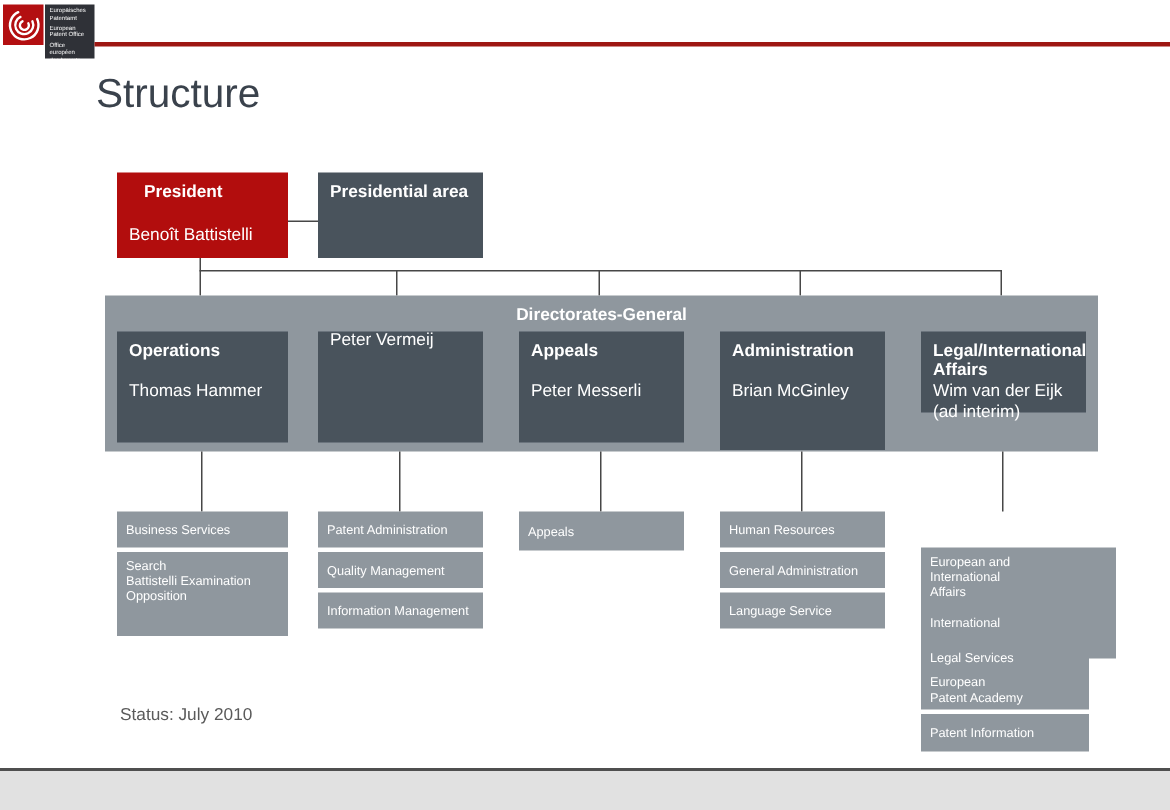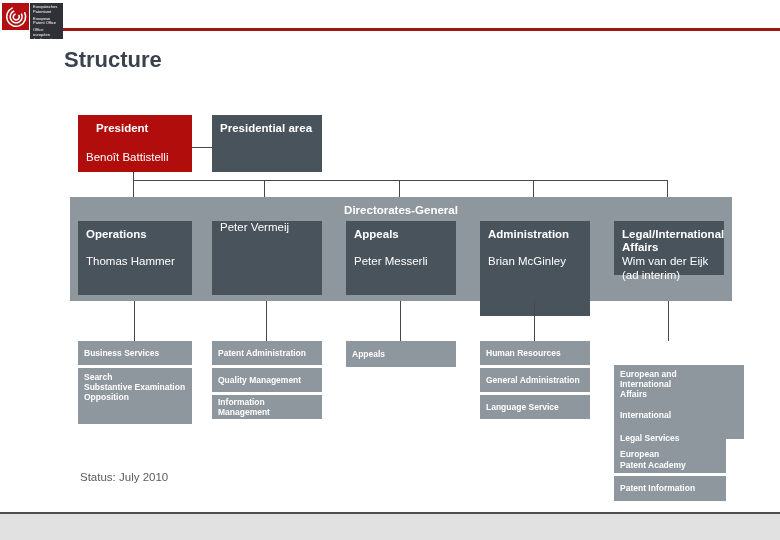--- a/index.html
+++ b/index.html
@@ -10,42 +10,42 @@
   
   .logo-square{position:absolute;left:2px;top:3px;width:27px;height:27px;background:#b30f11;}
   .logo-square svg{display:block;width:100%;height:100%;}
   .logo-text{
     position:absolute;left:30px;top:3px;width:33px;height:36px;background:#2f3137;
     color:#ffffff;font-size:4px;line-height:1.2;padding:2px 2px 1px 3px;box-sizing:border-box;
   }
   .logo-text p{margin:0 0 2px 0;white-space:pre-line;}
   .header-rule{position:absolute;left:63px;top:28px;width:717px;height:3px;background:#9e1712;}
   .page-title{
-    position:absolute;left:64px;top:47px;font-size:22px;font-weight:bold;color:#3a424c;margin:0;
+    position:absolute;left:64px;top:47px;font-size:27px;font-weight:normal;color:#3a424c;margin:0;
   }
   
   .box{position:absolute;box-sizing:border-box;color:#ffffff;}
   .red{background:#b20d0d;}
   .dark{background:#49535c;}
   .box-title{font-size:11.5px;font-weight:bold;line-height:1.15;padding:7px 8px 0 8px;white-space:pre-line;}
   .box-name{font-size:11.5px;line-height:1.2;padding:0 8px;white-space:pre-line;}
   .president-name{position:absolute;left:0;bottom:7px;}
   .dg-title{height:34px;box-sizing:border-box;}
   
   .band{position:absolute;left:70px;top:197px;width:662px;height:104px;background:#8f979e;}
   .band-label{color:#ffffff;font-weight:bold;font-size:11.5px;text-align:center;padding-top:7px;}
   
   .hline,.vline{position:absolute;background:#474747;}
   .hline{height:1px;}
   .vline{width:1px;}
   
   .unit{
     position:absolute;box-sizing:border-box;background:#8f979e;color:#ffffff;
     font-size:8.5px;line-height:1.2;padding:11px 6px;display:flex;align-items:center;
-    white-space:pre-line;overflow:hidden;font-weight:bold;
+    white-space:pre-line;overflow:hidden;
   }
   .unit.top{align-items:flex-start;padding-top:4px;}
   
   .status{position:absolute;left:80px;top:471px;font-size:11.5px;color:#5a5a5a;margin:0;}
   .footer-bar{position:absolute;left:0;top:512px;width:780px;height:26px;background:#e1e1e1;border-top:2px solid #4f4f4f;}
 </style>
 </head>
 <body>
 
 <div class="slide">
@@ -95,40 +95,40 @@
     <div class="box-title dg-title">Operations</div>
     <div class="box-name">Thomas Hammer</div>
   </div>
   <div class="box dark" style="left:212px;top:221px;width:110px;height:74px;">
     <div class="box-name">Peter Vermeij</div>
   </div>
   <div class="box dark" style="left:346px;top:221px;width:110px;height:74px;">
     <div class="box-title dg-title">Appeals</div>
     <div class="box-name">Peter Messerli</div>
   </div>
-  <div class="box dark" style="left:480px;top:221px;width:110px;height:95px;">
+  <div class="box dark" style="left:480px;top:221px;width:110px;height:79px;">
     <div class="box-title dg-title">Administration</div>
     <div class="box-name">Brian McGinley</div>
   </div>
   <div class="box dark" style="left:614px;top:221px;width:110px;height:54px;">
     <div class="box-title dg-title">Legal/International
 Affairs</div>
     <div class="box-name">Wim van der Eijk
 (ad interim)</div>
   </div>
 
   <div class="vline" style="left:134px;top:301px;height:40px;"></div>
   <div class="vline" style="left:266px;top:301px;height:40px;"></div>
   <div class="vline" style="left:400px;top:301px;height:40px;"></div>
   <div class="vline" style="left:534px;top:301px;height:40px;"></div>
   <div class="vline" style="left:668px;top:301px;height:40px;"></div>
 
   <div class="unit" style="left:78px;top:341px;width:114px;height:24px;">Business Services</div>
   <div class="unit top" style="left:78px;top:368px;width:114px;height:56px;">Search
-Substantive Examination
+Battistelli Examination
 Opposition</div>
 
   <div class="unit" style="left:212px;top:341px;width:110px;height:24px;text-align:center;">Patent Administration</div>
   <div class="unit" style="left:212px;top:368px;width:110px;height:24px;">Quality Management</div>
   <div class="unit" style="left:212px;top:395px;width:110px;height:24px;">Information Management</div>
 
   <div class="unit" style="left:346px;top:341px;width:110px;height:26px;">Appeals</div>
 
   <div class="unit" style="left:480px;top:341px;width:110px;height:24px;">Human Resources</div>
   <div class="unit" style="left:480px;top:368px;width:110px;height:24px;">General Administration</div>

